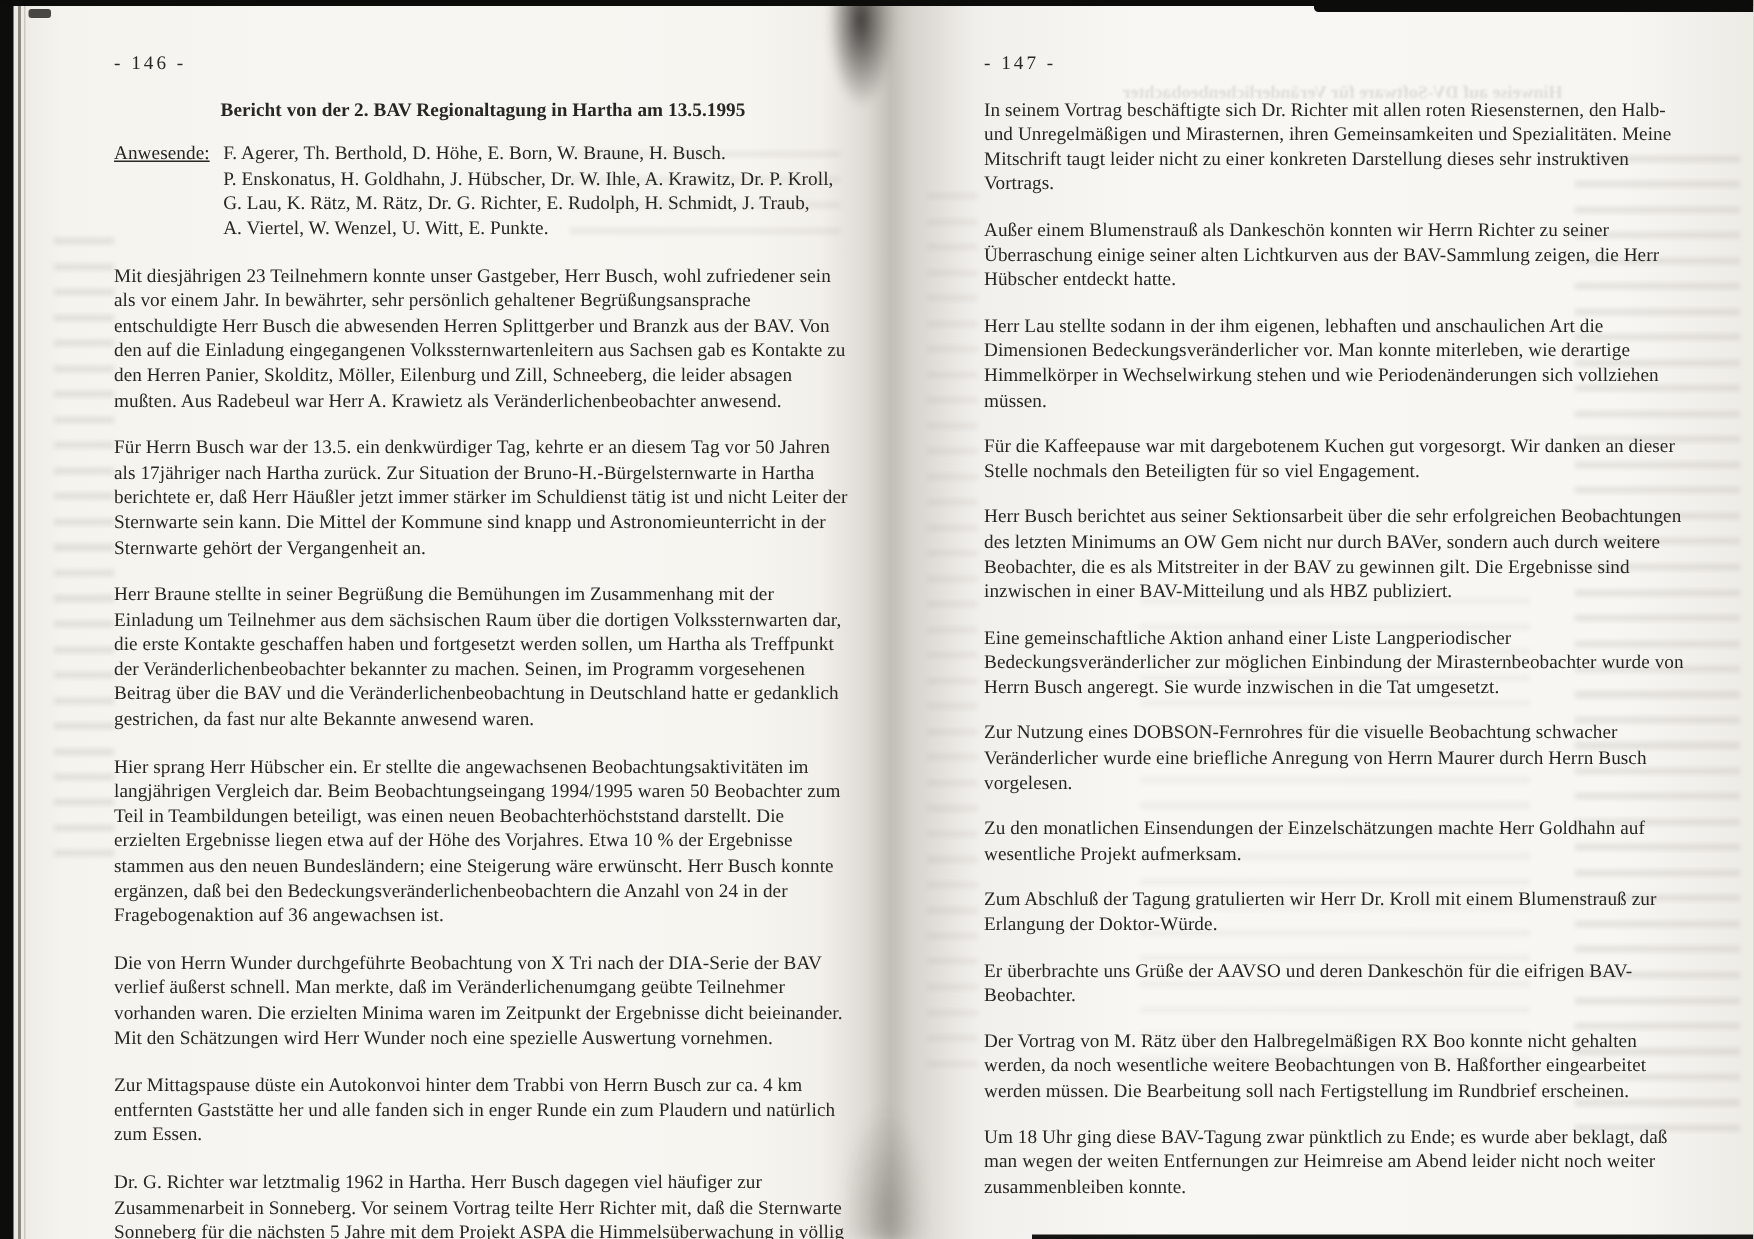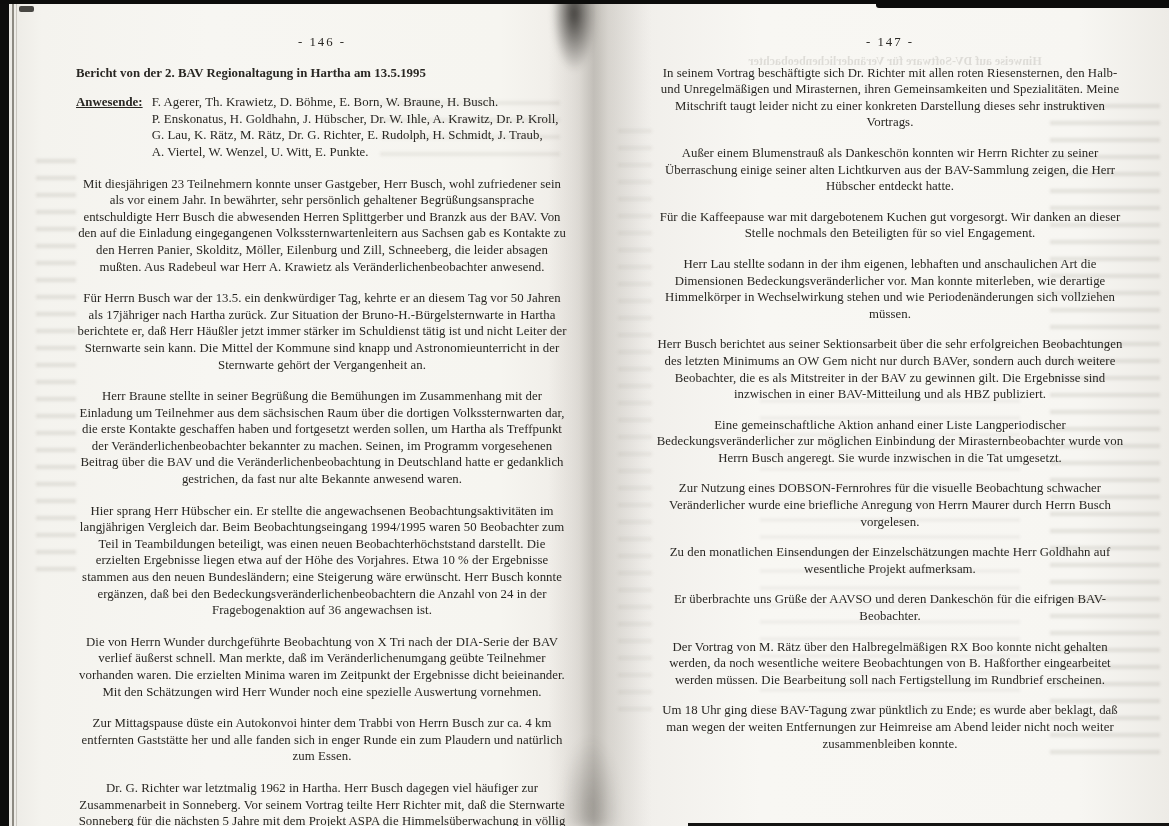--- a/index.html
+++ b/index.html
@@ -55,47 +55,47 @@
     position:absolute;left:700px;top:54px;width:390px;
     transform:scaleX(-1);
     text-align:center;font-weight:bold;font-size:12px;
     color:#464238;opacity:.14;filter:blur(.6px);
     pointer-events:none;white-space:nowrap;
   }
   
   .page{position:absolute;font-size:12.8px;line-height:16.6px;letter-spacing:.05px;}
   .page-left{left:76px;top:34px;width:492px;}
   .page-right{left:656px;top:34px;width:468px;}
-  .pagenum{text-align:center;letter-spacing:2px;margin:0 0 14px 0;}
+  .pagenum{text-align:left;letter-spacing:2px;margin:0 0 14px 0;}
   .page-right .pagenum{}
-  .doc-title{font-weight:bold;margin:0 0 13px 0;}
+  .doc-title{text-align:center;font-weight:bold;margin:0 0 13px 0;}
   .attendees{display:flex;margin:0 0 15px 0;}
-  .att-label{text-decoration:underline;white-space:nowrap;margin-right:9px;font-weight:bold;}
-  .para{margin:0 0 15px 0;text-align:center;}
+  .att-label{text-decoration:underline;white-space:nowrap;margin-right:9px;}
+  .para{margin:0 0 15px 0;}
   .page-right .para{margin-bottom:14px;}
 </style>
 </head>
 <body>
 
 <div class="scan">
 
   <div class="ghost-heading">Hinweise auf DV-Software für Veränderlichenbeobachter</div>
   <div class="ghost-streaks" style="left:36px;top:150px;width:40px;height:430px;"></div>
   <div class="ghost-streaks" style="left:380px;top:92px;width:180px;height:70px;opacity:.7;"></div>
   <div class="ghost-streaks" style="left:1050px;top:95px;width:110px;height:660px;"></div>
   <div class="ghost-streaks" style="left:618px;top:120px;width:34px;height:600px;opacity:.6;"></div>
   <div class="ghost-streaks" style="left:760px;top:390px;width:260px;height:330px;opacity:.45;"></div>
 
   <div class="page page-left">
     <div class="pagenum">-  146  -</div>
     <div class="doc-title">Bericht von der  2. BAV Regionaltagung in Hartha am 13.5.1995</div>
     <div class="attendees">
       <span class="att-label">Anwesende:</span>
       <div class="att-lines">
-          <div class="att-line">F. Agerer, Th. Krawietz, D. Böhme, E. Born, W. Braune, H. Busch.</div>
+          <div class="att-line">F. Agerer, Th. Berthold, D. Höhe, E. Born, W. Braune, H. Busch.</div>
           <div class="att-line">P. Enskonatus, H. Goldhahn, J. Hübscher, Dr. W. Ihle, A. Krawitz, Dr. P. Kroll,</div>
           <div class="att-line">G. Lau, K. Rätz, M. Rätz, Dr. G. Richter, E. Rudolph, H. Schmidt, J. Traub,</div>
           <div class="att-line">A. Viertel, W. Wenzel, U. Witt, E. Punkte.</div>
         </div>
     </div>
     <div>
         <p class="para">Mit diesjährigen 23 Teilnehmern konnte unser Gastgeber, Herr Busch, wohl  zufriedener sein als vor einem Jahr. In bewährter, sehr persönlich gehaltener Begrüßungsansprache entschuldigte Herr Busch die abwesenden Herren Splittgerber und Branzk aus der BAV. Von den auf die Einladung eingegangenen Volkssternwartenleitern aus Sachsen gab es Kontakte zu den Herren Panier, Skolditz, Möller, Eilenburg und Zill, Schneeberg, die leider absagen mußten. Aus Radebeul war Herr A. Krawietz als Veränderlichenbeobachter anwesend.</p>
         <p class="para">Für Herrn Busch war der 13.5. ein denkwürdiger Tag,  kehrte er an diesem Tag vor 50 Jahren als 17jähriger nach Hartha zurück. Zur Situation der Bruno-H.-Bürgelsternwarte in Hartha berichtete er, daß Herr Häußler jetzt immer stärker im Schuldienst tätig ist und nicht Leiter der Sternwarte sein kann. Die Mittel der Kommune sind knapp und Astronomieunterricht in der Sternwarte gehört der Vergangenheit an.</p>
         <p class="para">Herr Braune stellte in seiner Begrüßung die Bemühungen im Zusammenhang mit der Einladung um Teilnehmer aus dem sächsischen Raum über die dortigen Volkssternwarten dar, die erste Kontakte geschaffen haben und fortgesetzt werden sollen, um Hartha als Treffpunkt der  Veränderlichenbeobachter bekannter zu machen. Seinen, im Programm vorgesehenen Beitrag über die BAV und die Veränderlichenbeobachtung in Deutschland hatte er gedanklich gestrichen, da fast nur alte Bekannte anwesend waren.</p>
         <p class="para">Hier sprang Herr Hübscher ein. Er stellte die angewachsenen Beobachtungsaktivitäten im langjährigen Vergleich dar. Beim Beobachtungseingang 1994/1995 waren 50 Beobachter zum Teil in Teambildungen beteiligt, was einen neuen Beobachterhöchststand darstellt. Die erzielten Ergebnisse liegen etwa  auf der Höhe des Vorjahres. Etwa 10 % der Ergebnisse stammen aus den neuen Bundesländern; eine Steigerung wäre erwünscht. Herr Busch konnte ergänzen, daß bei den Bedeckungsveränderlichenbeobachtern die Anzahl von 24 in der Fragebogenaktion auf 36 angewachsen ist.</p>
@@ -103,26 +103,27 @@
         <p class="para">Zur Mittagspause düste ein Autokonvoi hinter dem Trabbi von Herrn Busch  zur ca. 4 km entfernten Gaststätte her und alle fanden sich in enger Runde ein  zum Plaudern und natürlich zum Essen.</p>
         <p class="para">Dr. G. Richter war letztmalig 1962 in Hartha. Herr Busch dagegen viel häufiger zur Zusammenarbeit  in Sonneberg. Vor seinem Vortrag teilte Herr Richter mit, daß die Sternwarte Sonneberg für die nächsten  5 Jahre mit dem Projekt ASPA die Himmelsüberwachung in völlig veränderter Form fortsetzen wird. In Zusammenarbeit mit der TU Ilmenau wird ein überdimensionierter CCD chip entwickelt, um das Plattenformat der Himmelsüberwachung zu erreichen.</p>
       </div>
   </div>
 
   <div class="page page-right">
     <div class="pagenum">-  147  -</div>
     <div>
         <p class="para">In seinem Vortrag beschäftigte sich Dr. Richter mit allen roten Riesensternen, den Halb- und Unregelmäßigen und Mirasternen, ihren Gemeinsamkeiten und Spezialitäten. Meine Mitschrift taugt leider nicht zu einer konkreten Darstellung dieses sehr instruktiven Vortrags.</p>
         <p class="para">Außer einem Blumenstrauß als Dankeschön konnten wir Herrn Richter zu seiner Überraschung einige seiner alten Lichtkurven aus der BAV-Sammlung zeigen, die Herr Hübscher entdeckt hatte.</p>
+        <p class="para">Herr Lau stellte sodann in der ihm eigenen, lebhaften und anschaulichen Art die Dimensionen Bedeckungsveränderlicher vor. Man konnte miterleben, wie derartige Himmelkörper  in Wechselwirkung stehen und wie Periodenänderungen sich vollziehen  müssen.</p>
         <p class="para">Für die Kaffeepause war mit dargebotenem Kuchen gut vorgesorgt. Wir danken an dieser Stelle nochmals den Beteiligten für so viel Engagement.</p>
-        <p class="para">Herr Lau stellte sodann in der ihm eigenen, lebhaften und anschaulichen Art die Dimensionen Bedeckungsveränderlicher vor. Man konnte miterleben, wie derartige Himmelkörper  in Wechselwirkung stehen und wie Periodenänderungen sich vollziehen  müssen.</p>
         <p class="para">Herr Busch berichtet aus seiner Sektionsarbeit über die sehr erfolgreichen Beobachtungen des letzten Minimums an OW Gem nicht nur durch BAVer, sondern auch durch weitere Beobachter, die es als Mitstreiter in der BAV zu gewinnen gilt. Die Ergebnisse sind inzwischen in einer BAV-Mitteilung und als HBZ publiziert.</p>
         <p class="para">Eine gemeinschaftliche Aktion anhand einer Liste Langperiodischer Bedeckungsveränderlicher zur möglichen Einbindung der Mirasternbeobachter wurde von Herrn Busch angeregt. Sie wurde inzwischen in die Tat umgesetzt.</p>
         <p class="para">Zur  Nutzung eines DOBSON-Fernrohres für die visuelle Beobachtung schwacher Veränderlicher wurde eine briefliche Anregung von Herrn Maurer durch Herrn Busch vorgelesen.</p>
         <p class="para">Zu den monatlichen Einsendungen der Einzelschätzungen machte Herr Goldhahn auf wesentliche Projekt aufmerksam.</p>
+        <p class="para">Zum Abschluß der Tagung gratulierten wir Herr Dr. Kroll mit einem Blumenstrauß zur Erlangung der Doktor-Würde.</p>
         <p class="para">Er überbrachte uns Grüße der AAVSO und deren Dankeschön für die eifrigen BAV-Beobachter.</p>
         <p class="para">Der Vortrag von M. Rätz über den Halbregelmäßigen RX Boo konnte nicht gehalten werden, da noch wesentliche weitere Beobachtungen von B. Haßforther eingearbeitet werden müssen. Die Bearbeitung soll nach Fertigstellung im Rundbrief erscheinen.</p>
         <p class="para">Um 18 Uhr ging diese BAV-Tagung zwar pünktlich zu Ende; es wurde aber beklagt, daß man wegen der weiten Entfernungen zur Heimreise am Abend leider nicht noch weiter zusammenbleiben konnte.</p>
       </div>
 
   </div>
 
   <div class="gutter"></div>
   <div class="gutter-top"></div>
   <div class="gutter-bottom"></div>

